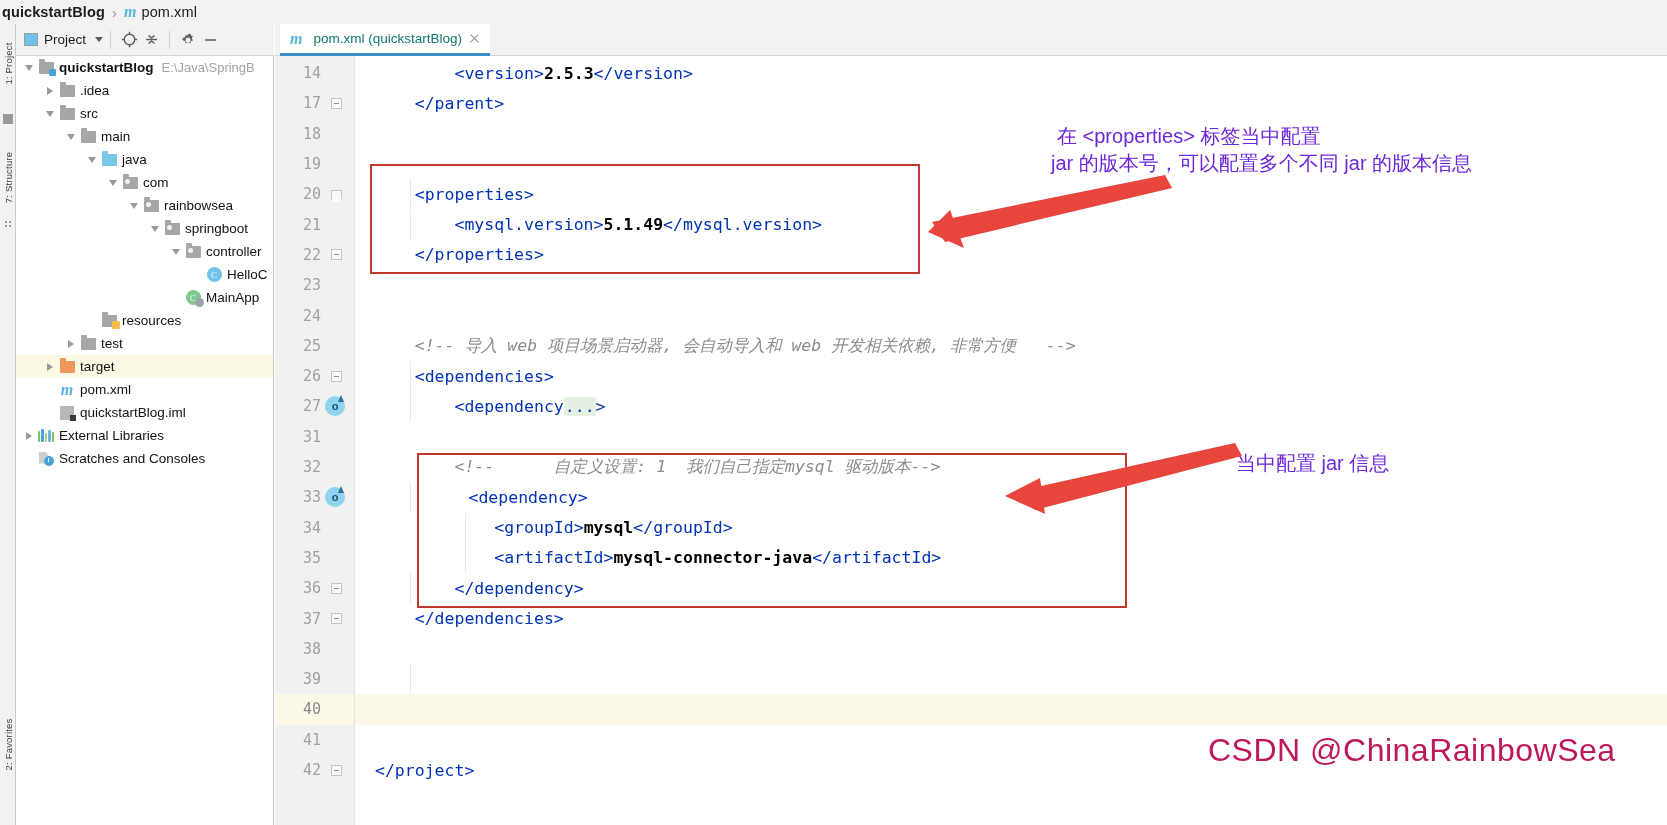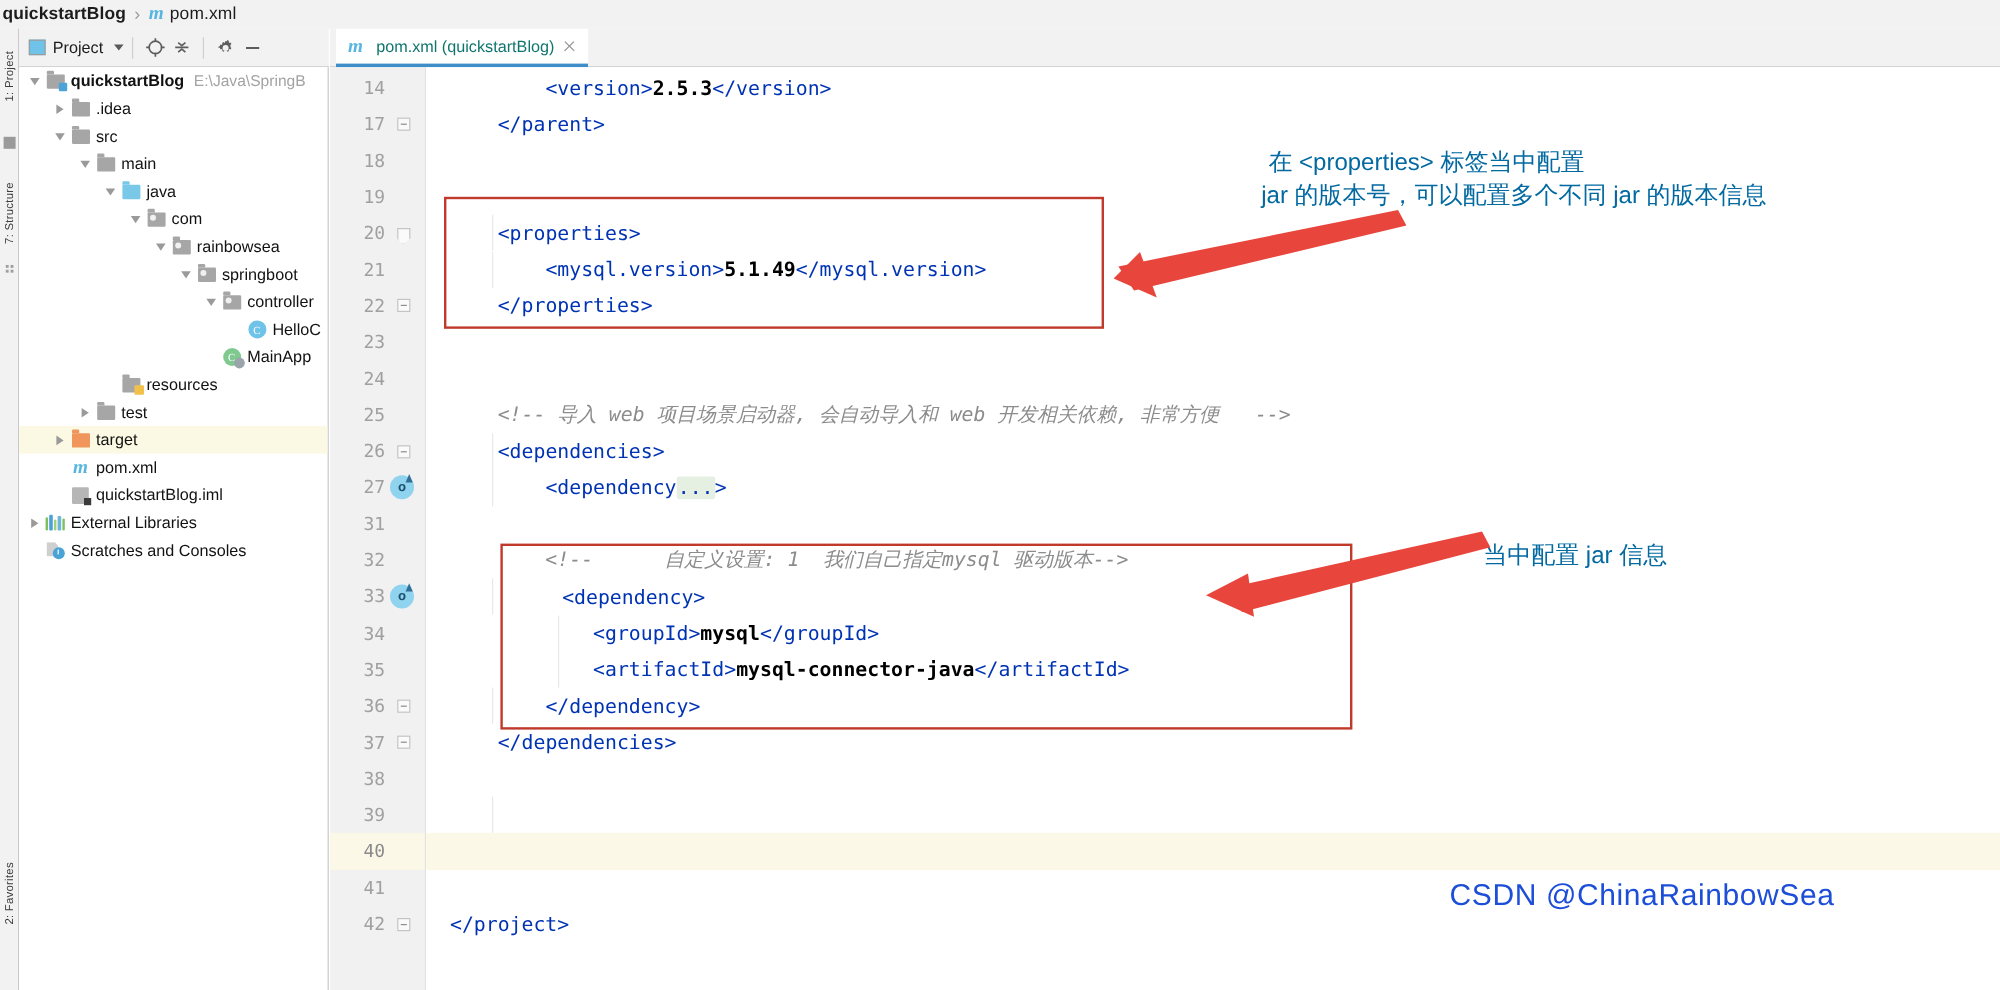--- a/index.html
+++ b/index.html
@@ -170,25 +170,25 @@
   }
   .code.cur{background:#fbf8e8;}
   .tag{color:#0033b3;}
   .val{color:#000000;font-weight:bold;}
   .cmt{color:#8c8c8c;font-style:italic;}
   .fold-ph{background:#e5efe2;border-radius:2px;padding:0 1px;color:#0033b3;}
   .ind-guide{position:absolute;top:0;width:1px;height:30.3px;background:#e8e8e8;}
 
   
   .abox{position:absolute;border:2px solid #c0392b;box-sizing:border-box;pointer-events:none;}
-  .atext{position:absolute;color:#0369a1;font-size:20px;line-height:28px;white-space:pre;
+  .atext{position:absolute;color:#6d28d9;font-size:20px;line-height:28px;white-space:pre;
          font-family:"Liberation Sans",sans-serif;}
   .arrow-svg{position:absolute;pointer-events:none;}
   .watermark{
-    position:absolute;color:#1d4ed8;font-size:25px;letter-spacing:.5px;
+    position:absolute;color:#be185d;font-size:32px;letter-spacing:.5px;
     font-family:"Liberation Sans",sans-serif;white-space:nowrap;
   }
 </style>
 </head>
 <body>
 
 <div class="app">
 
   <div class="breadcrumb">
     <span class="crumb">quickstartBlog</span>

